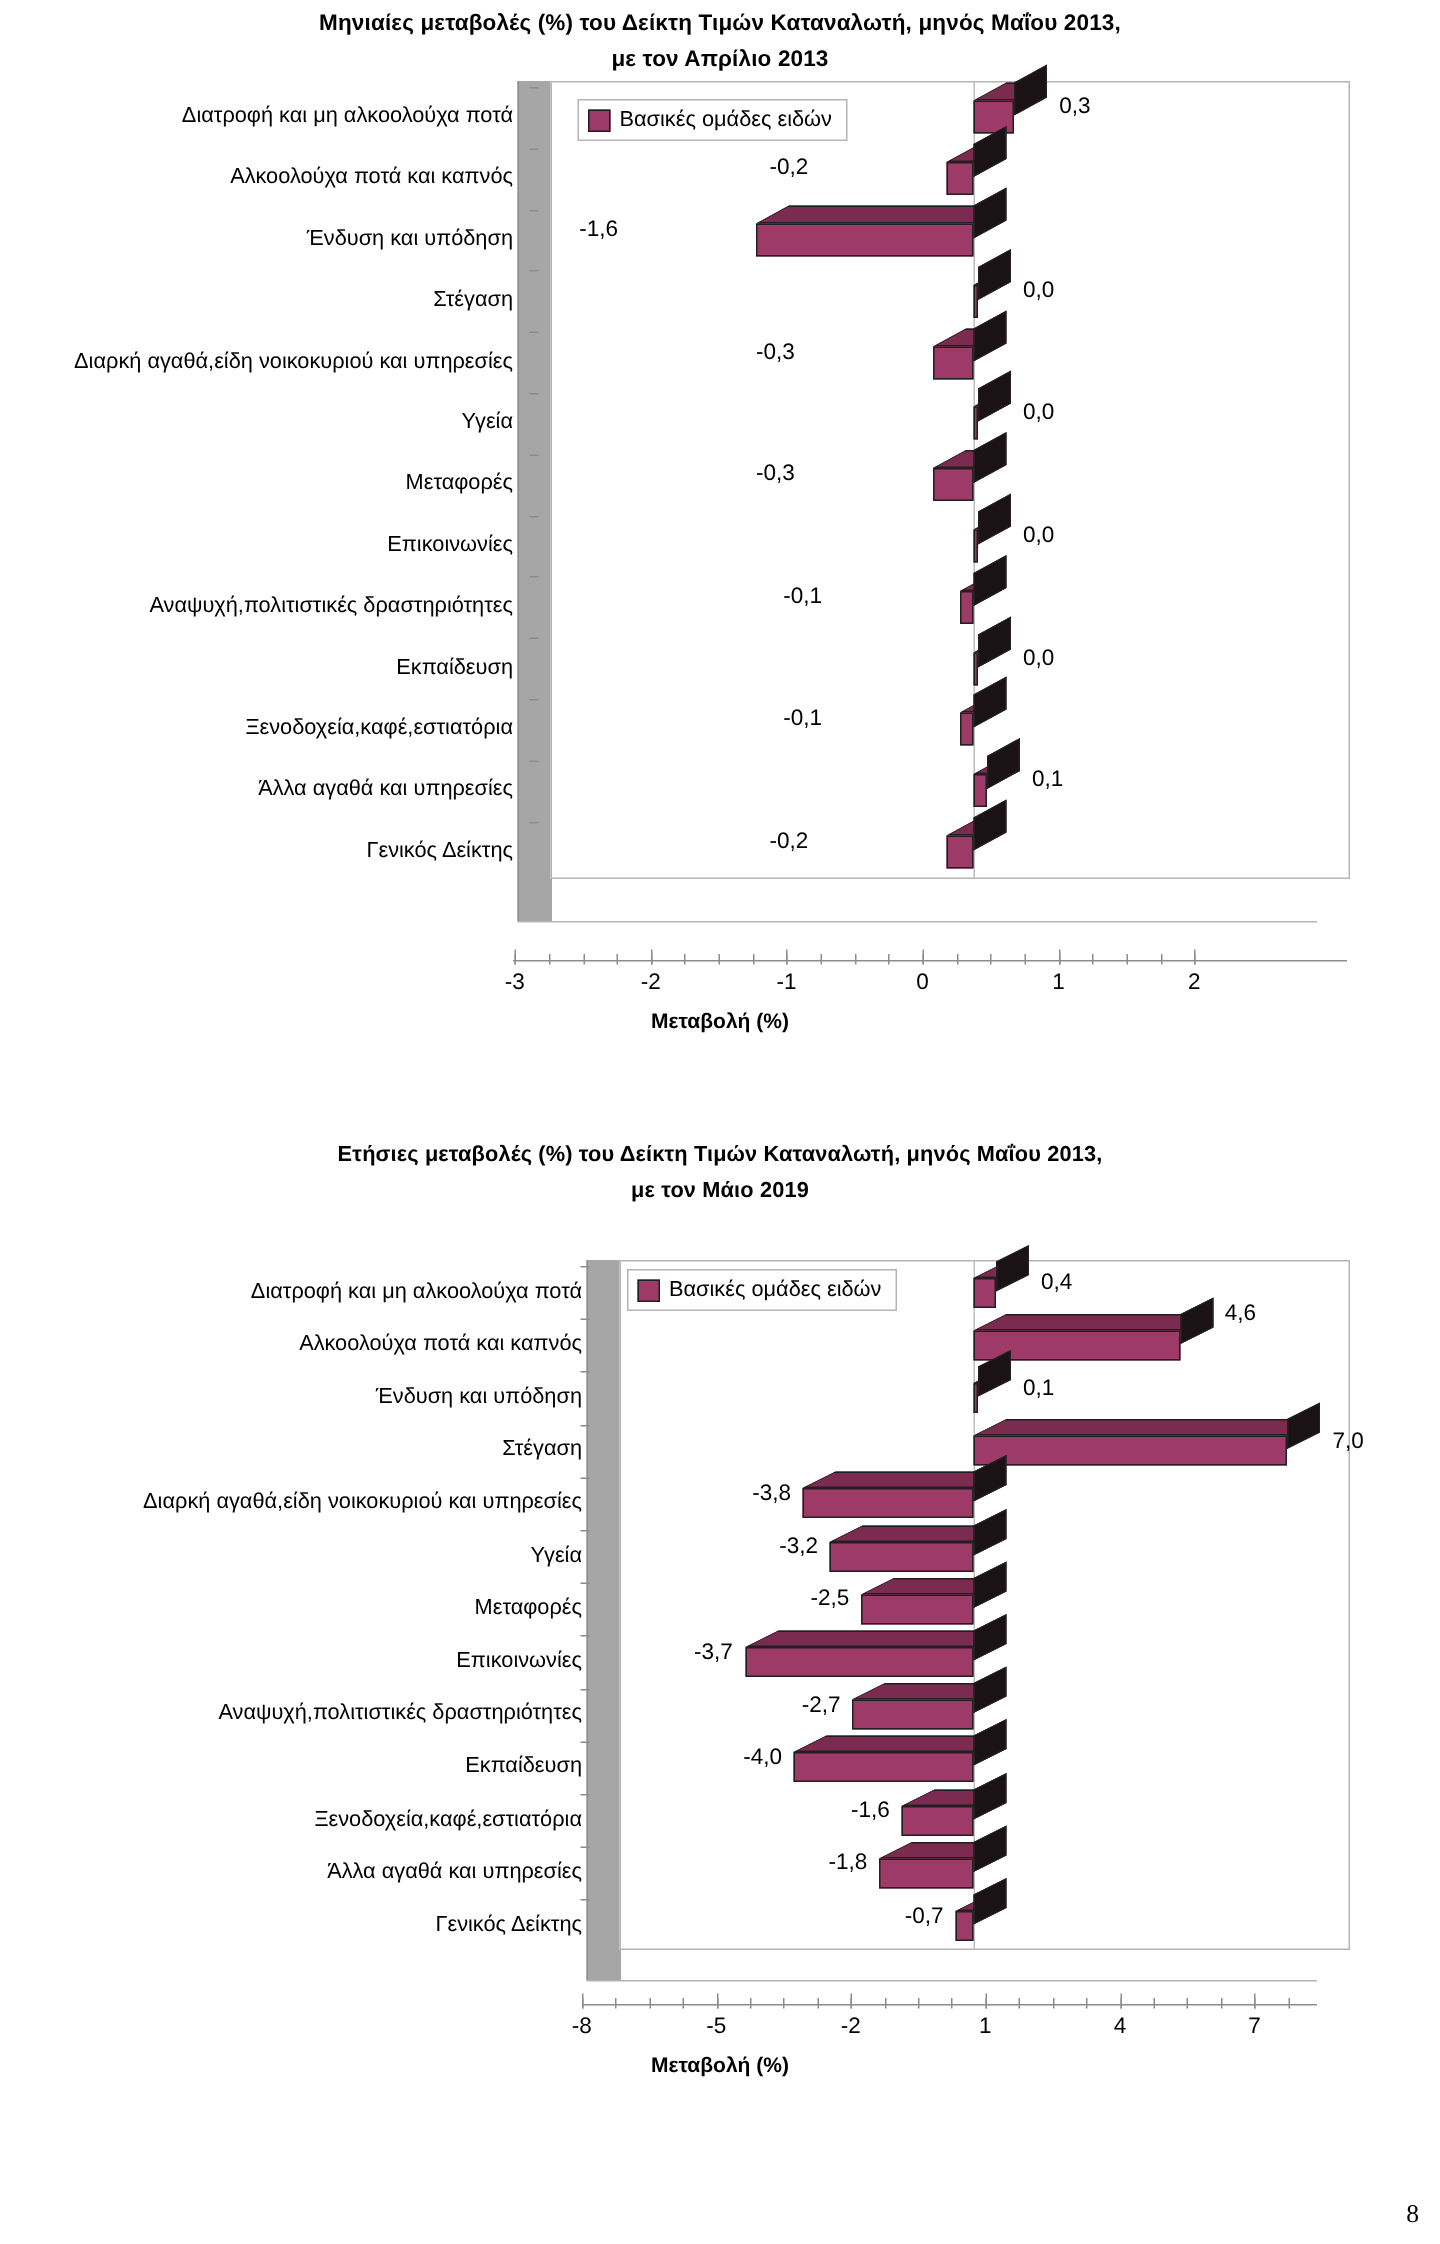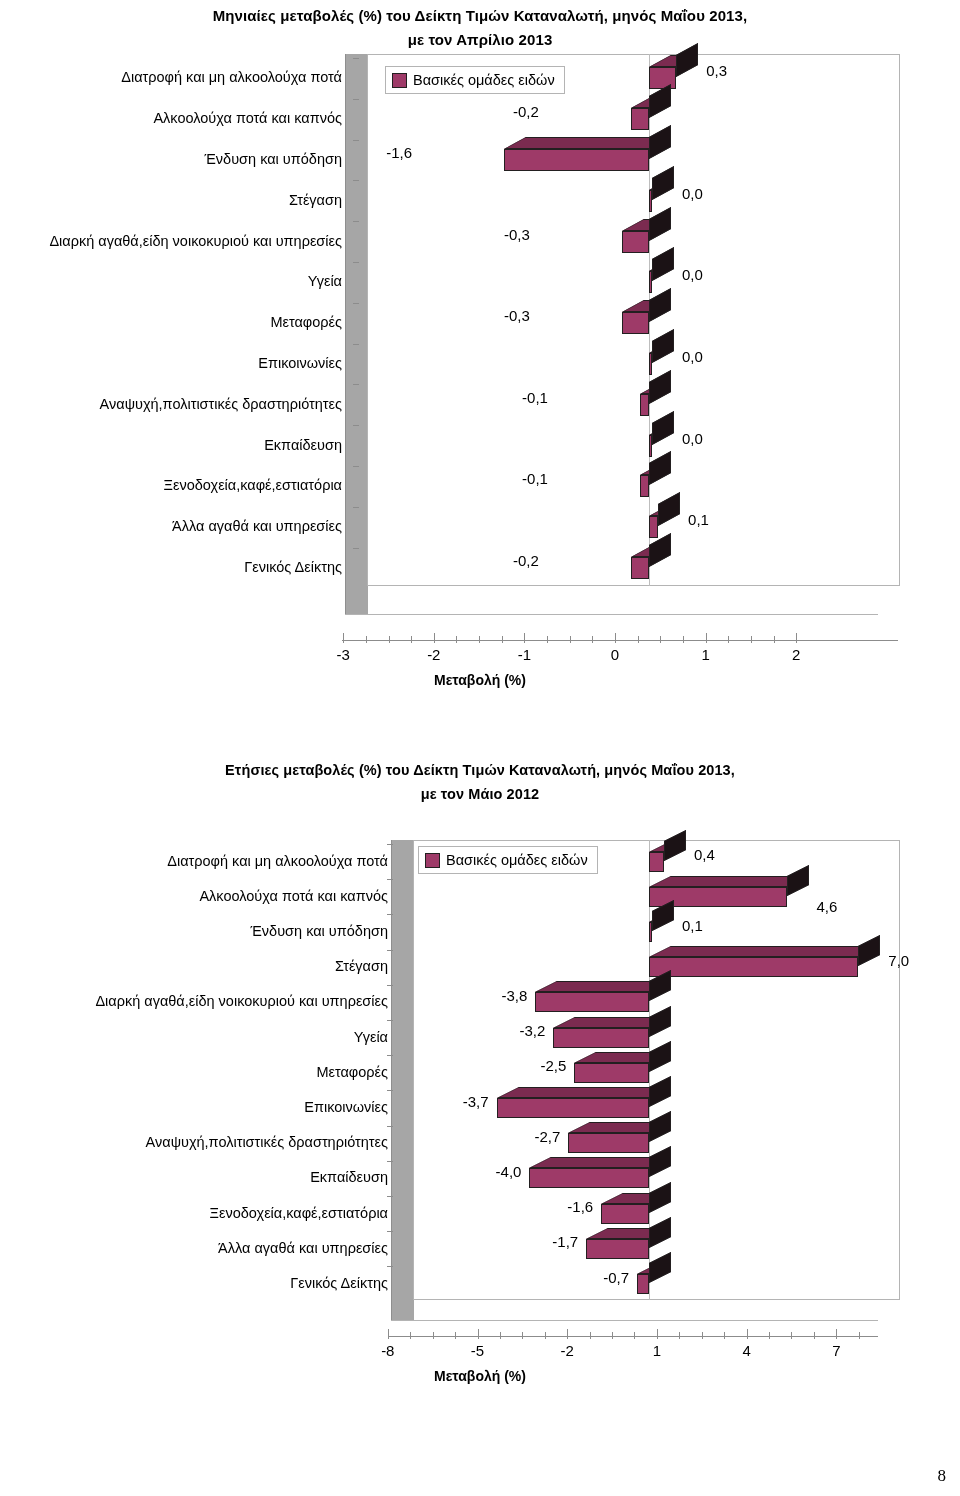--- a/index.html
+++ b/index.html
@@ -333,21 +333,21 @@
         <div class="axis-tick-label" style="left: 705.6px; top: 594px;">1</div>
         <div class="tick major" style="position: absolute; left: 796.2px; top: 581px; height: 10px;"></div>
         <div class="axis-tick-label" style="left: 796.2px; top: 594px;">2</div>
       </div>
 
     <div class="axis-title" style="left:0px; top:620px;">Μεταβολή (%)</div>
   </div>
 
   <div class="chart-title" id="chart2-title">
     <span class="l1">Ετήσιες μεταβολές (%) του  Δείκτη Τιμών Καταναλωτή, μηνός Μαΐου 2013,</span>
-    <span class="l2">με τον Μάιο 2012</span>
+    <span class="l2">με τον Μάιο 2019</span>
   </div>
 
   <div class="chart" id="chart2" style="left:0px; top:838px; width:960px; height:620px;">
 
     <div class="cat-labels" style="left:0px; top:0px; width:388px; height:500px;">
         <div class="cat-label" style="top: 14.6px; width: 388px;">Διατροφή και μη αλκοολούχα ποτά</div>
         <div class="cat-label" style="top: 49.8px; width: 388px;">Αλκοολούχα ποτά και καπνός</div>
         <div class="cat-label" style="top: 85px; width: 388px;">Ένδυση και υπόδηση</div>
         <div class="cat-label" style="top: 120.2px; width: 388px;">Στέγαση</div>
         <div class="cat-label" style="top: 155.4px; width: 388px;">Διαρκή αγαθά,είδη νοικοκυριού και υπηρεσίες</div>
@@ -386,21 +386,21 @@
           <div class="face"></div>
           <div class="top" style="left: 0px; top: -11px; width: 14.95px; height: 11px; transform: skewX(-63.4349deg);"></div>
           <div class="side" style="left: 14.95px; top: -11px; width: 22px; height: 20px; transform: skewY(-26.5651deg); transform-origin: left top;"></div>
         </div>
         <div class="bar-value" style="left: 693.95px; top: 8.1px;">0,4</div>
         <div class="bar3d" style="left: 649px; top: 48.8px; width: 137.54px; height: 20px;">
           <div class="face"></div>
           <div class="top" style="left: 0px; top: -11px; width: 137.54px; height: 11px; transform: skewX(-63.4349deg);"></div>
           <div class="side" style="left: 137.54px; top: -11px; width: 22px; height: 20px; transform: skewY(-26.5651deg); transform-origin: left top;"></div>
         </div>
-        <div class="bar-value" style="left: 816.54px; top: 60px;">4,6</div>
+        <div class="bar-value" style="left: 816.54px; top: 29px;">4,6</div>
         <div class="bar3d" style="left: 649px; top: 84px; width: 3px; height: 20px;">
           <div class="face"></div>
           <div class="top" style="left: 0px; top: -11px; width: 3px; height: 11px; transform: skewX(-63.4349deg);"></div>
           <div class="side" style="left: 3px; top: -11px; width: 22px; height: 20px; transform: skewY(-26.5651deg); transform-origin: left top;"></div>
         </div>
         <div class="bar-value" style="left: 682px; top: 78.5px;">0,1</div>
         <div class="bar3d" style="left: 649px; top: 119.2px; width: 209.3px; height: 20px;">
           <div class="face"></div>
           <div class="top" style="left: 0px; top: -11px; width: 209.3px; height: 11px; transform: skewX(-63.4349deg);"></div>
           <div class="side" style="left: 209.3px; top: -11px; width: 22px; height: 20px; transform: skewY(-26.5651deg); transform-origin: left top;"></div>
@@ -446,21 +446,21 @@
           <div class="face"></div>
           <div class="top" style="left: 0px; top: -11px; width: 47.84px; height: 11px; transform: skewX(-63.4349deg);"></div>
           <div class="side" style="left: 47.84px; top: -11px; width: 22px; height: 20px; transform: skewY(-26.5651deg); transform-origin: left top;"></div>
         </div>
         <div class="bar-value" style="right: 366.84px; top: 360.1px;">-1,6</div>
         <div class="bar3d" style="left: 586.21px; top: 400.8px; width: 62.79px; height: 20px;">
           <div class="face"></div>
           <div class="top" style="left: 0px; top: -11px; width: 62.79px; height: 11px; transform: skewX(-63.4349deg);"></div>
           <div class="side" style="left: 62.79px; top: -11px; width: 22px; height: 20px; transform: skewY(-26.5651deg); transform-origin: left top;"></div>
         </div>
-        <div class="bar-value" style="right: 381.79px; top: 395.3px;">-1,7</div>
+        <div class="bar-value" style="right: 381.79px; top: 395.3px;">-1,8</div>
         <div class="bar3d" style="left: 637.04px; top: 436px; width: 11.96px; height: 20px;">
           <div class="face"></div>
           <div class="top" style="left: 0px; top: -11px; width: 11.96px; height: 11px; transform: skewX(-63.4349deg);"></div>
           <div class="side" style="left: 11.96px; top: -11px; width: 22px; height: 20px; transform: skewY(-26.5651deg); transform-origin: left top;"></div>
         </div>
         <div class="bar-value" style="right: 330.96px; top: 430.5px;">-0,7</div>
       </div>
 
     <div class="legend" style="left:418px; top:8px; height:28px;">
       <span class="legend-swatch"></span>

